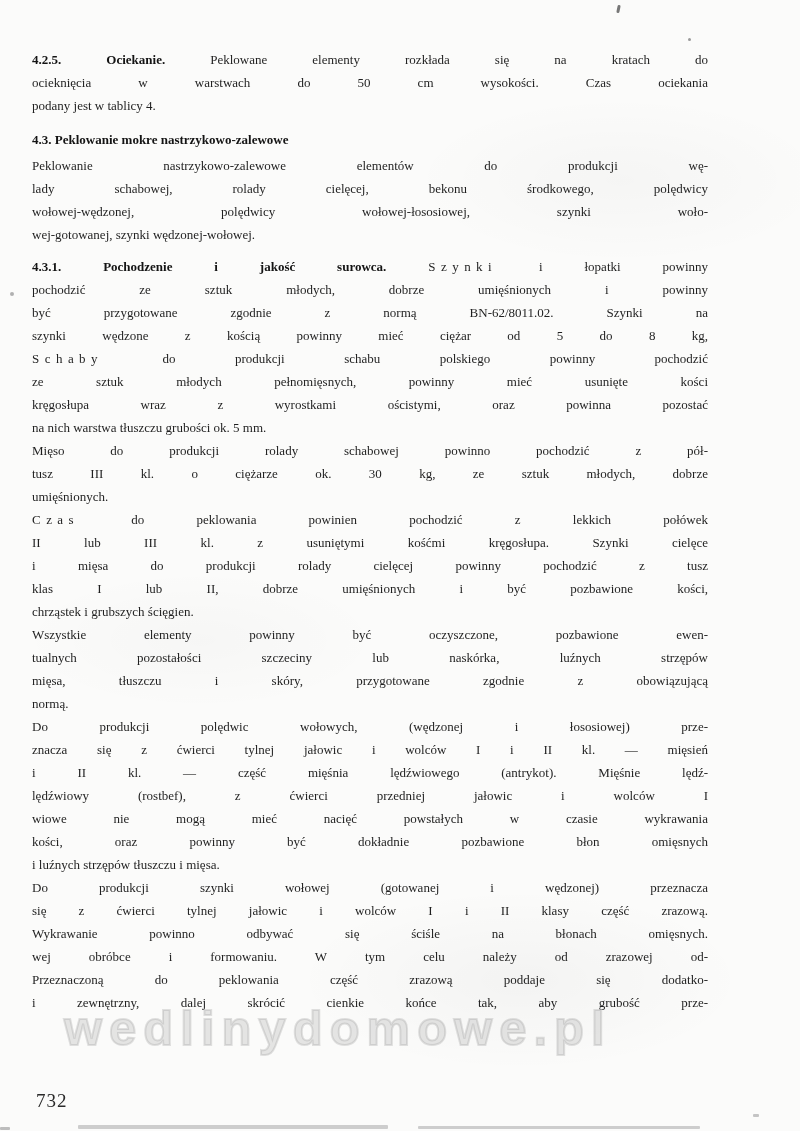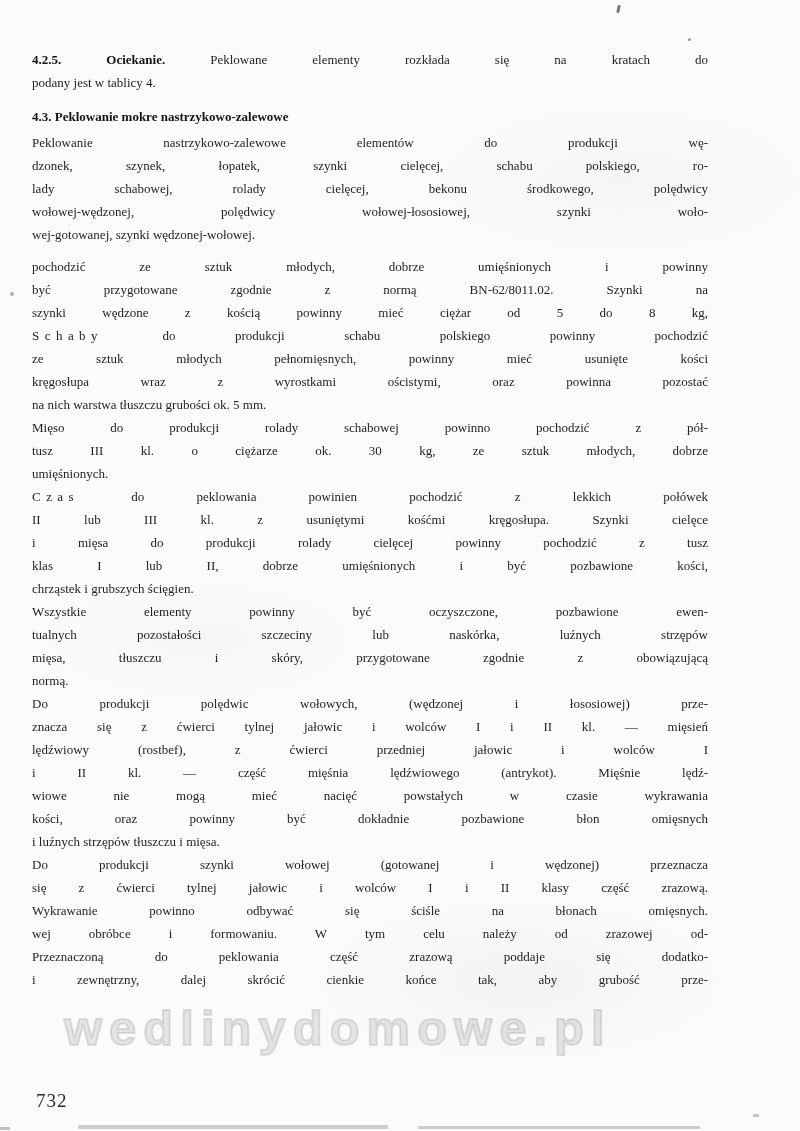--- a/index.html
+++ b/index.html
@@ -70,33 +70,34 @@
   .bottom-strip.b2 { left: 418px; top: 1126px; width: 282px; height: 3px; }
   .bottom-strip.b3 { left: 0px;   top: 1127px; width: 10px;  height: 3px; background:#bdbdbd; }
 </style>
 </head>
 <body>
 
 <div class="page">
   <div class="text-flow" id="text-flow">
       <div class="block paragraph">
         <div class="line"><span class="seg-bold">4.2.5. Ociekanie.</span><span class="seg-normal"> Peklowane elementy rozkłada się na kratach do</span></div>
+        <div class="line"><span class="seg-normal">ocieknięcia w warstwach do 50 cm wysokości. Czas ociekania</span></div>
         <div class="line last"><span class="seg-normal">podany jest w tablicy 4.</span></div>
       </div>
       <div class="block heading">
         <div class="line last"><span class="seg-bold">4.3. Peklowanie mokre nastrzykowo-zalewowe</span></div>
       </div>
       <div class="block paragraph">
         <div class="line"><span class="seg-normal">Peklowanie nastrzykowo-zalewowe elementów do produkcji wę-</span></div>
-        <div class="line"><span class="seg-normal">dzonek, szynek, łopatek, szynki cielęcej, schabu polskiego, ro-</span></div>
         <div class="line"><span class="seg-normal">lady schabowej, rolady cielęcej, bekonu środkowego, polędwicy</span></div>
         <div class="line"><span class="seg-normal">wołowej-wędzonej, polędwicy wołowej-łososiowej, szynki woło-</span></div>
         <div class="line last"><span class="seg-normal">wej-gotowanej, szynki wędzonej-wołowej.</span></div>
       </div>
       <div class="block paragraph gap-before">
+        <div class="line"><span class="seg-bold">4.3.1. Pochodzenie i jakość surowca.</span><span class="seg-normal"> </span><span class="seg-spaced">Szynki</span><span class="seg-normal"> i łopatki powinny</span></div>
         <div class="line"><span class="seg-normal">pochodzić ze sztuk młodych, dobrze umięśnionych i powinny</span></div>
         <div class="line"><span class="seg-normal">być przygotowane zgodnie z normą BN-62/8011.02. Szynki na</span></div>
         <div class="line"><span class="seg-normal">szynki wędzone z kością powinny mieć ciężar od 5 do 8 kg,</span></div>
       </div>
       <div class="block paragraph">
         <div class="line"><span class="seg-spaced">Schaby</span><span class="seg-normal"> do produkcji schabu polskiego powinny pochodzić</span></div>
         <div class="line"><span class="seg-normal">ze sztuk młodych pełnomięsnych, powinny mieć usunięte kości</span></div>
         <div class="line"><span class="seg-normal">kręgosłupa wraz z wyrostkami ościstymi, oraz powinna pozostać</span></div>
         <div class="line last"><span class="seg-normal">na nich warstwa tłuszczu grubości ok. 5 mm.</span></div>
       </div>
@@ -114,22 +115,22 @@
       </div>
       <div class="block paragraph">
         <div class="line"><span class="seg-normal">Wszystkie elementy powinny być oczyszczone, pozbawione ewen-</span></div>
         <div class="line"><span class="seg-normal">tualnych pozostałości szczeciny lub naskórka, luźnych strzępów</span></div>
         <div class="line"><span class="seg-normal">mięsa, tłuszczu i skóry, przygotowane zgodnie z obowiązującą</span></div>
         <div class="line last"><span class="seg-normal">normą.</span></div>
       </div>
       <div class="block paragraph">
         <div class="line"><span class="seg-normal">Do produkcji polędwic wołowych, (wędzonej i łososiowej) prze-</span></div>
         <div class="line"><span class="seg-normal">znacza się z ćwierci tylnej jałowic i wolców I i II kl. — mięsień</span></div>
+        <div class="line"><span class="seg-normal">i II kl. — część mięśnia lędźwiowego (antrykot). Mięśnie lędź-</span></div>
         <div class="line"><span class="seg-normal">lędźwiowy (rostbef), z ćwierci przedniej jałowic i wolców I</span></div>
-        <div class="line"><span class="seg-normal">i II kl. — część mięśnia lędźwiowego (antrykot). Mięśnie lędź-</span></div>
         <div class="line"><span class="seg-normal">wiowe nie mogą mieć nacięć powstałych w czasie wykrawania</span></div>
         <div class="line"><span class="seg-normal">kości, oraz powinny być dokładnie pozbawione błon omięsnych</span></div>
         <div class="line last"><span class="seg-normal">i luźnych strzępów tłuszczu i mięsa.</span></div>
       </div>
       <div class="block paragraph">
         <div class="line"><span class="seg-normal">Do produkcji szynki wołowej (gotowanej i wędzonej) przeznacza</span></div>
         <div class="line"><span class="seg-normal">się z ćwierci tylnej jałowic i wolców I i II klasy część zrazową.</span></div>
         <div class="line"><span class="seg-normal">Wykrawanie powinno odbywać się ściśle na błonach omięsnych.</span></div>
         <div class="line"><span class="seg-normal">wej obróbce i formowaniu. W tym celu należy od zrazowej od-</span></div>
         <div class="line"><span class="seg-normal">Przeznaczoną do peklowania część zrazową poddaje się dodatko-</span></div>

